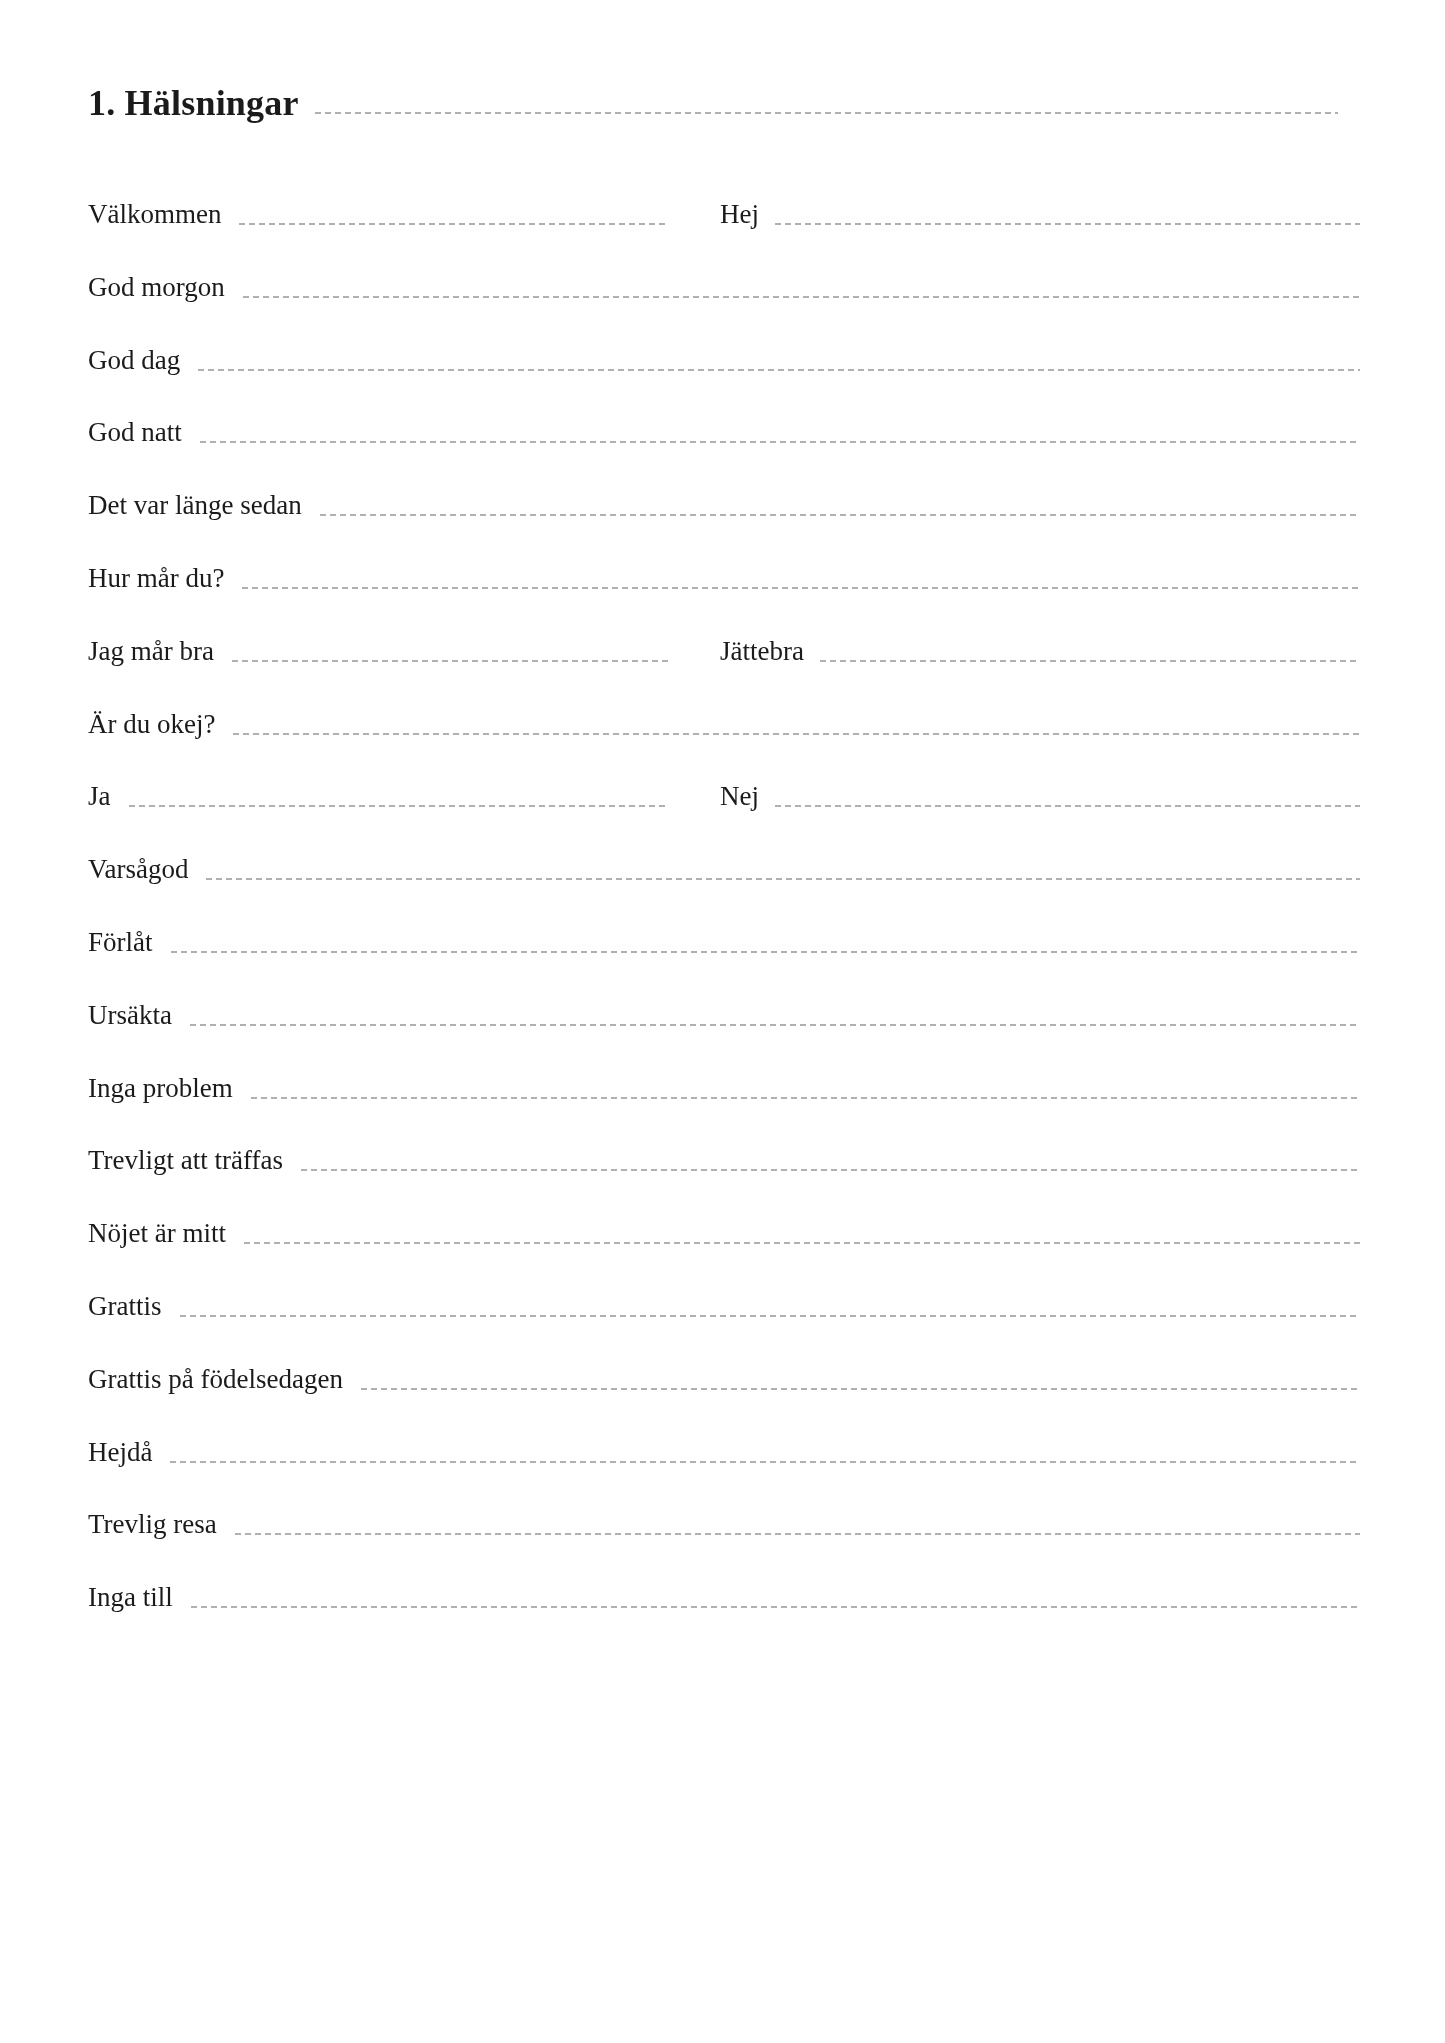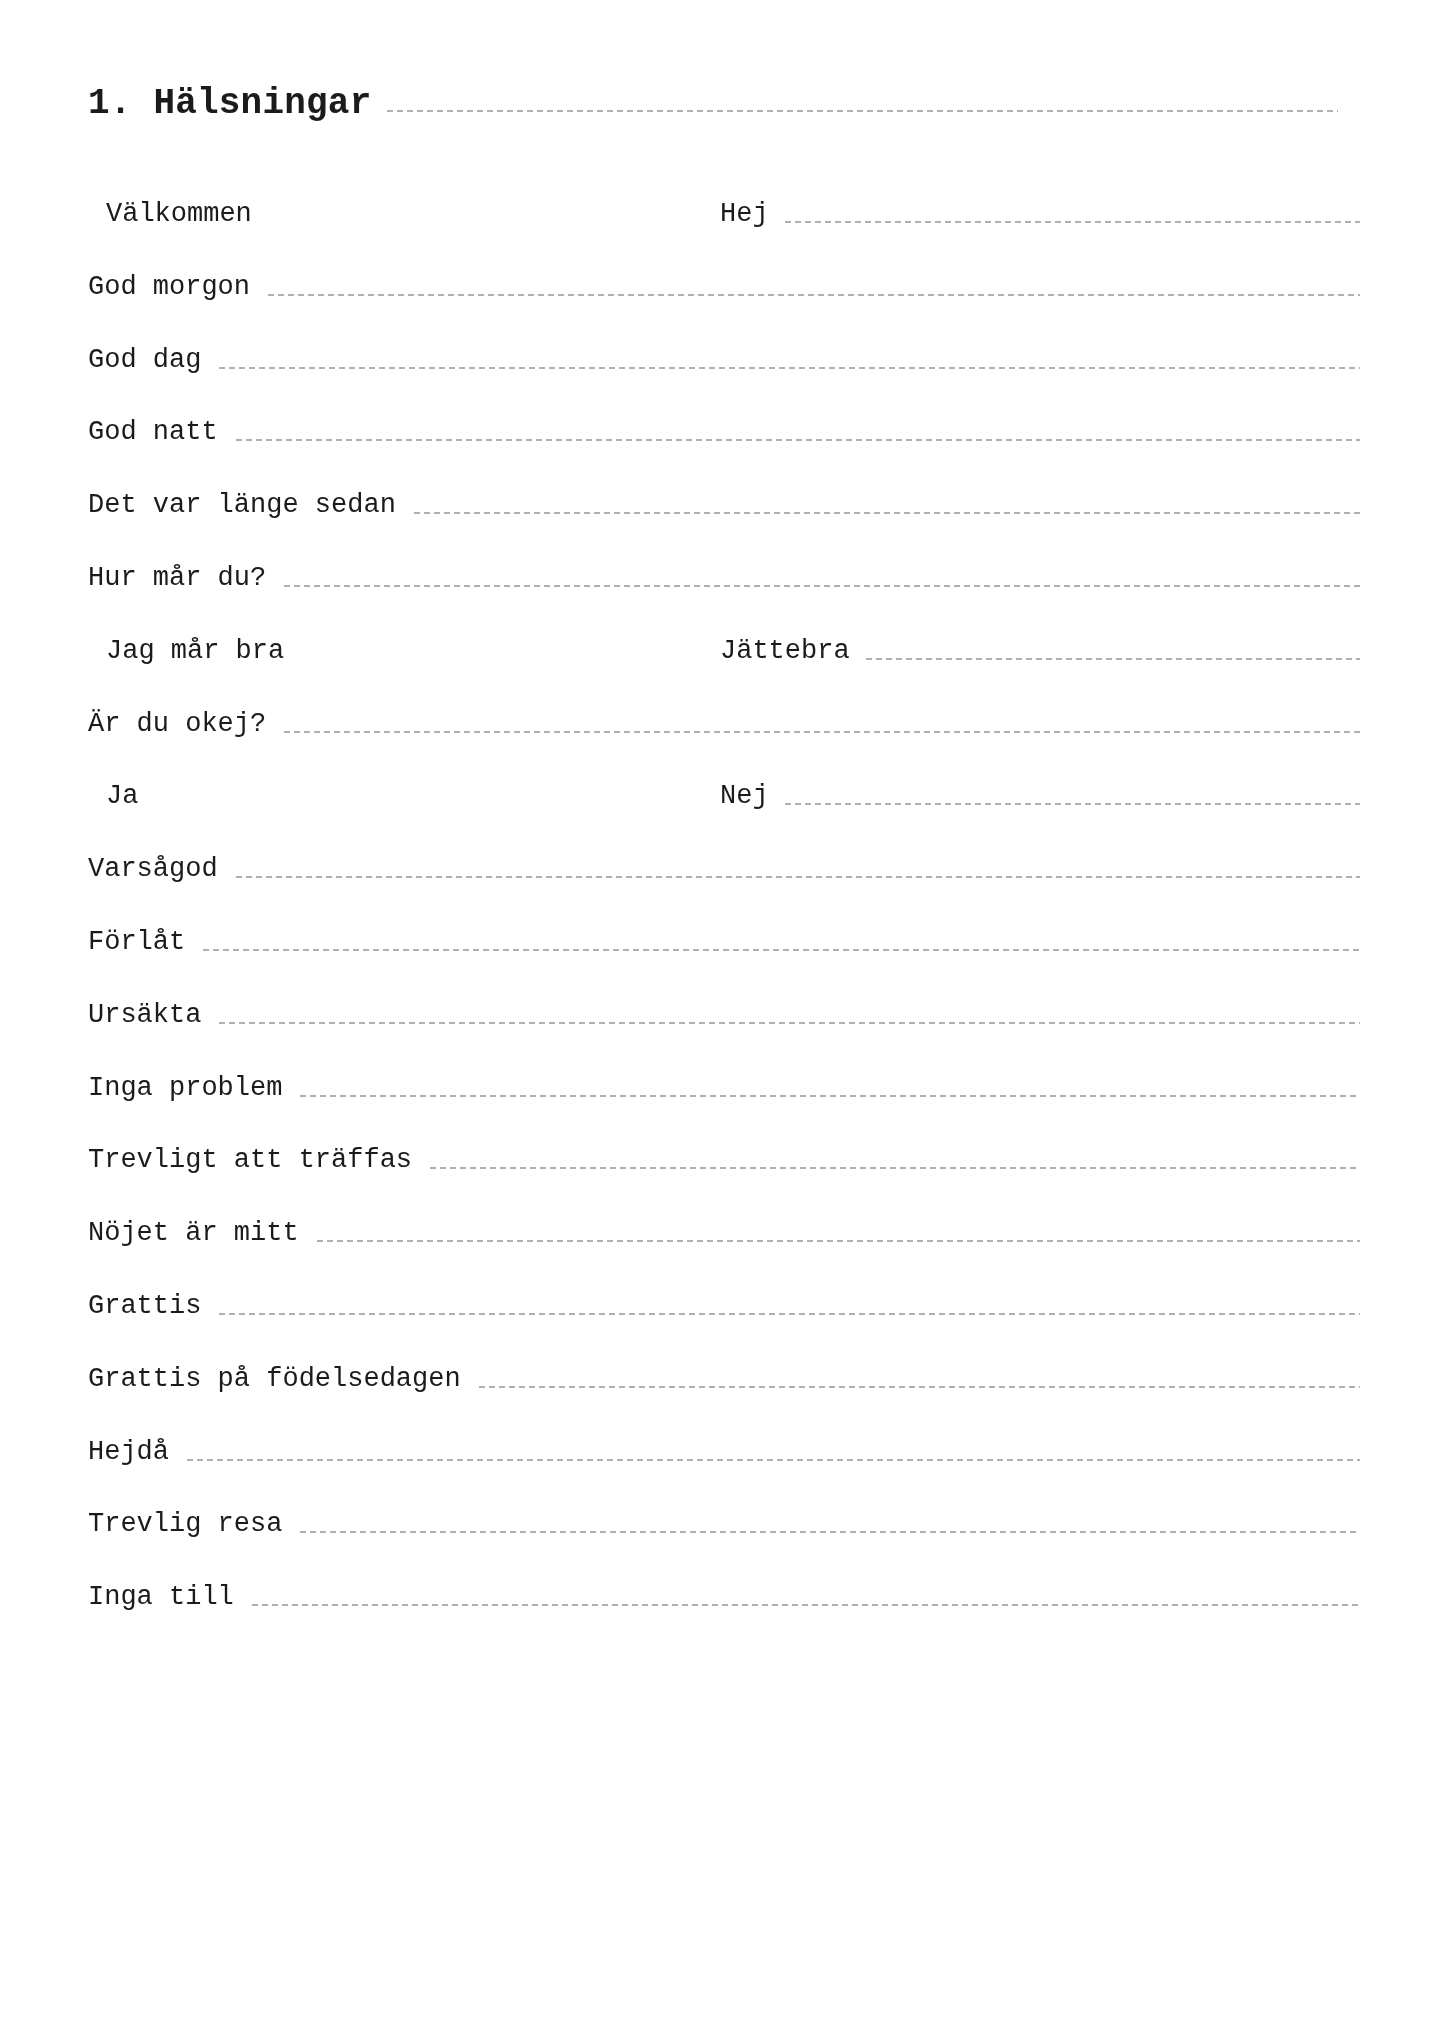--- a/index.html
+++ b/index.html
@@ -1,21 +1,21 @@
 <!DOCTYPE html>
 <html><head>
 <meta charset="utf-8">
 <style>
   html, body { margin: 0; padding: 0; background: #ffffff; }
   .page {
     position: relative;
     width: 1445px;
     height: 1810px;
     background: #ffffff;
-    font-family: Liberation Mono, monospace;
+    font-family: Liberation Serif, serif;
     color: #1b1b1b;
     overflow: hidden;
   }
   .title-row {
     position: absolute;
     left: 88px;
     top: 82px;
     width: 1250px;
     display: flex;
     align-items: baseline;
@@ -51,21 +51,20 @@
   .label {
     font-size: 27px;
     line-height: 72.8px;
     white-space: nowrap;
   }
   .row > .fill { margin-left: 18px; }
   .left-cell {
     display: flex;
     align-items: baseline;
     width: 580px;
-    flex-direction: column;
   }
   .left-cell .fill { margin-left: 18px; }
   .right-cell {
     display: flex;
     align-items: baseline;
     flex: 1;
     margin-left: 52px;
   }
   .right-cell .fill { margin-left: 16px; }
 </style>

